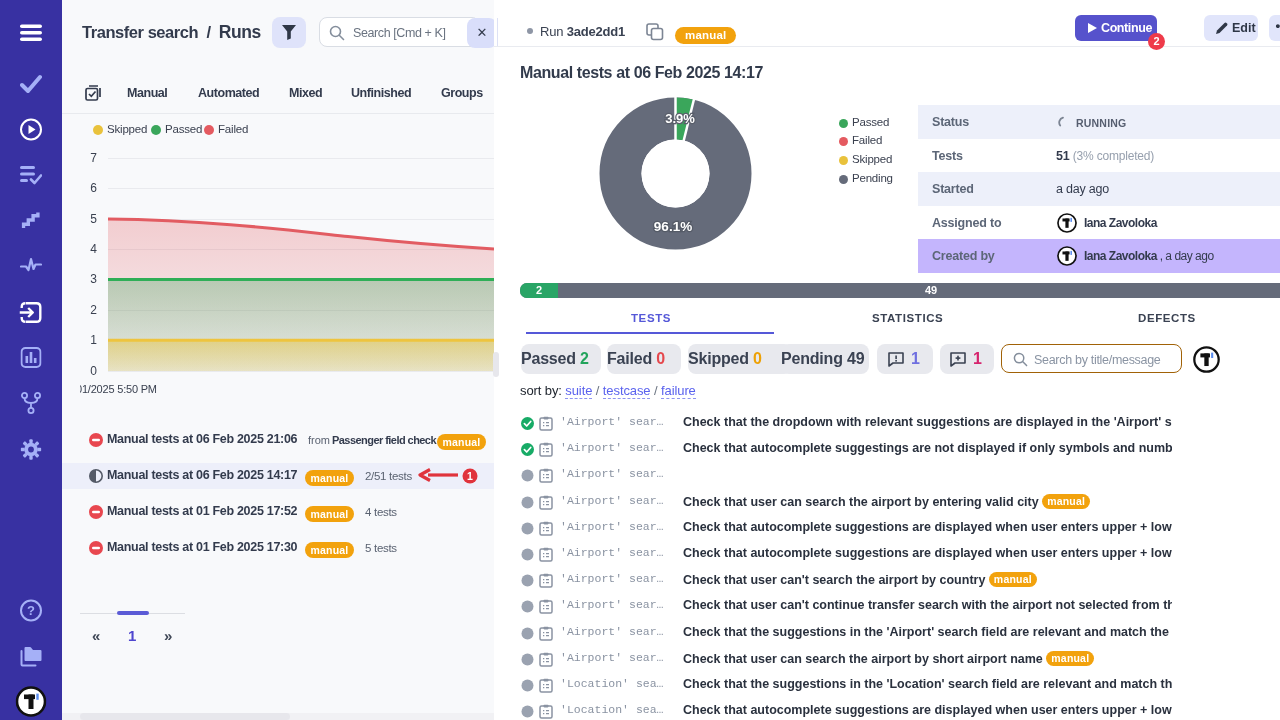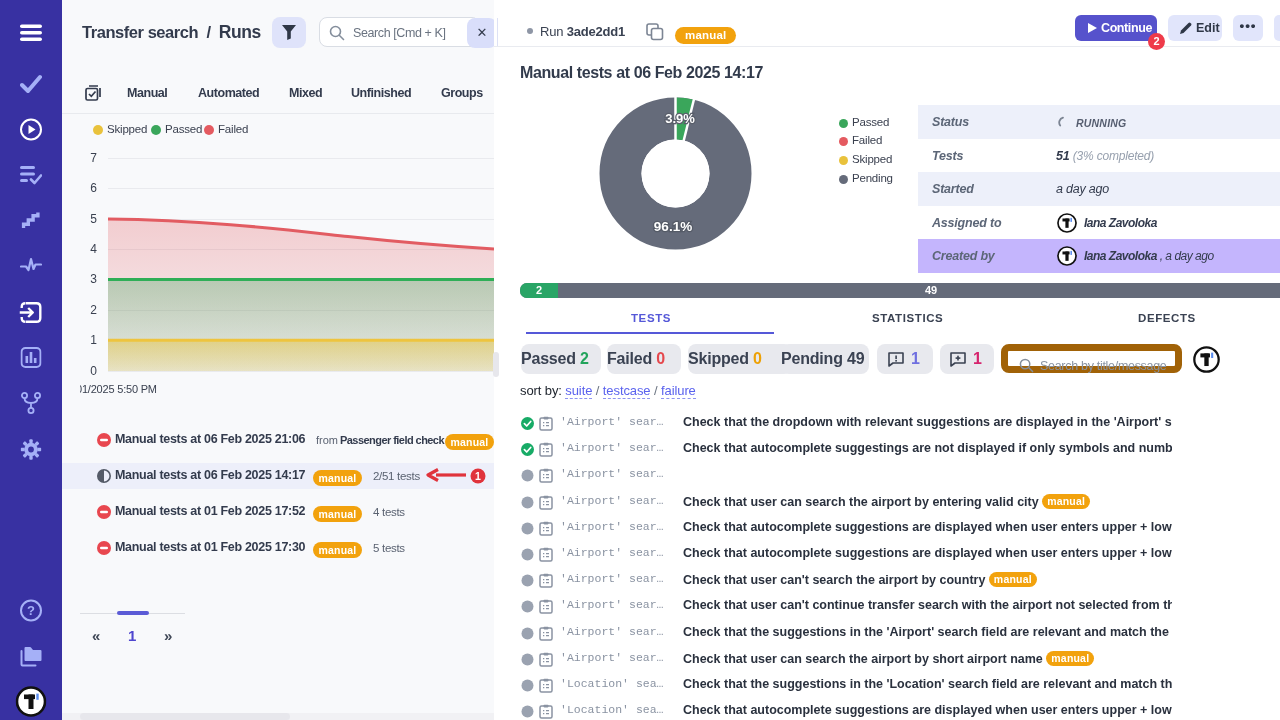--- a/index.html
+++ b/index.html
@@ -22,33 +22,33 @@
     color:#333b4d; font-size:13px; text-align:center; line-height:29px; }
   .ltabs { left:0px; top:72px; width:432px; height:42px; border-bottom:1px solid #e8eaee; }
   .ltab { position:absolute; top:14px; font-size:12.5px; letter-spacing:-0.45px; font-weight:bold; color:#333b4d; }
 
   .legend { position:absolute; font-size:11.5px; letter-spacing:-0.2px; color:#3b4150; }
   .dot { display:inline-block; width:10px; height:10px; border-radius:50%; vertical-align:-1.5px; margin-right:4px; }
 
   .ylab { position:absolute; right:397px; font-size:12px; color:#3a4150; text-align:right; width:20px; }
   .grid { position:absolute; left:46px; width:386px; height:1px; background:#e9eaee; }
 
-  .runrow { position:absolute; left:12px; width:432px; height:36px;padding-left:36px; }
+  .runrow { position:absolute; left:4px; width:432px; height:36px;padding-left:36px; }
   .rtitle { position:absolute; left:41px; top:10px; font-size:12.5px; letter-spacing:-0.3px; font-weight:bold; color:#333b4d; white-space:nowrap; }
   .badge { display:inline-block; background:#f2a20d; color:#fff; font-weight:bold;
     font-size:10.5px; border-radius:8.5px; padding:2px 5.5px 2px; letter-spacing:0.2px; }
   .graytxt { position:absolute; font-size:11.5px; letter-spacing:-0.3px; color:#5a6271; white-space:nowrap; }
 
   
   #rpanel { left:494px; top:0; width:786px; height:720px; background:#fff; }
   
   .rhead { left:0; top:0; width:786px; height:47px; border-bottom:1px solid #e9ebf0; }
   .btn { position:absolute; top:15px; height:26px; border-radius:6px; font-size:13.5px; font-weight:bold; }
-  .btn.light { background:#e1e5fb; color:#2f3747; }
-  .tbl-row { position:absolute; left:424px; width:362px; height:34px;font-style:italic; }
+  .btn.light { background:#e1e5fb; color:#2f3747;margin-left:36px; }
+  .tbl-row { position:absolute; left:424px; width:362px; height:34px; }
   .tbl-lab { position:absolute; left:14px; top:10px; font-size:12.5px; letter-spacing:-0.2px; font-weight:bold; color:#5c6677; }
   .tbl-val { position:absolute; left:138px; top:10px; font-size:12.5px; letter-spacing:-0.2px; color:#333b4d; }
 
   .rtab { position:absolute; top:312px; font-size:11.5px; font-weight:bold; letter-spacing:0.6px; color:#3a4252; }
   .filt { position:absolute; top:344px; height:30px; background:#e8e9ee; border-radius:8px;
     font-size:16px; letter-spacing:-0.2px; font-weight:bold; color:#3a4252; }
   .filt span { font-weight:bold; }
 
   .trow { position:absolute; left:0; width:678px; height:26px; overflow:hidden; white-space:nowrap; }
   .tmono { position:absolute; left:66px; top:5px; width:107px; overflow:hidden; font-family:"Liberation Mono", monospace;
@@ -393,21 +393,21 @@
       <span style="position:absolute;left:34px;top:6px;color:#6f6fe0">1</span>
     </div>
     <div class="filt" style="left:446px;width:54px;">
       <svg style="position:absolute;left:10px;top:8px" width="16" height="15" viewBox="0 0 16 15">
         <path d="M1 1 L15 1 L15 11 L5 11 L1 14 Z" stroke="#3a4252" stroke-width="1.6" fill="none" stroke-linejoin="round"></path>
         <rect x="7.2" y="3.7" width="1.6" height="4.8" fill="#3a4252"></rect>
           <rect x="5.6" y="5.3" width="4.8" height="1.6" fill="#3a4252"></rect>
       </svg>
       <span style="position:absolute;left:33px;top:6px;color:#d6246e">1</span>
     </div>
-    <div class="abs" style="left:507px;top:344px;width:181px;height:29px;background:#fff;border:7px solid #a16207;border-radius:8px">
+    <div class="abs" style="left:507px;top:344px;width:181px;height:29px;background:#fff;border:1px solid #a16207;border-radius:8px">
       <svg style="position:absolute;left:11px;top:7px" width="15" height="15" viewBox="0 0 16 16">
         <circle cx="6.5" cy="6.5" r="5" stroke="#848e9c" stroke-width="1.6" fill="none"></circle>
         <path d="M10.5 10.5 L14.5 14.5" stroke="#848e9c" stroke-width="1.6" stroke-linecap="round"></path>
       </svg>
       <div style="position:absolute;left:32px;top:8px;font-size:12.5px;letter-spacing:-0.3px;color:#8a94a3">Search by title/message</div>
     </div>
     <svg class="abs" style="left:699px;top:346px" width="27" height="27" viewBox="0 0 31 31">
       <circle cx="15.5" cy="15.5" r="14" fill="#fff" stroke="#111" stroke-width="2.6"></circle>
       <rect x="8.5" y="8.5" width="11" height="4.6" fill="#111"></rect>
       <rect x="13" y="8.5" width="5" height="14.5" fill="#111"></rect>

